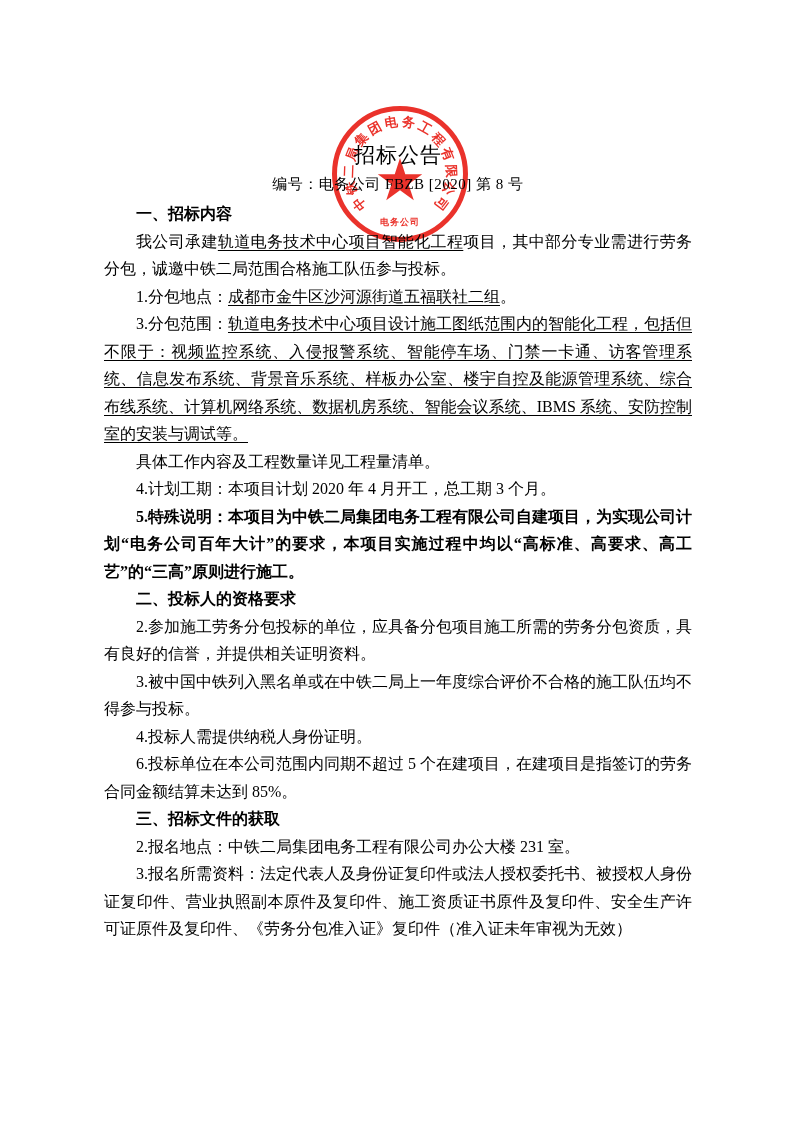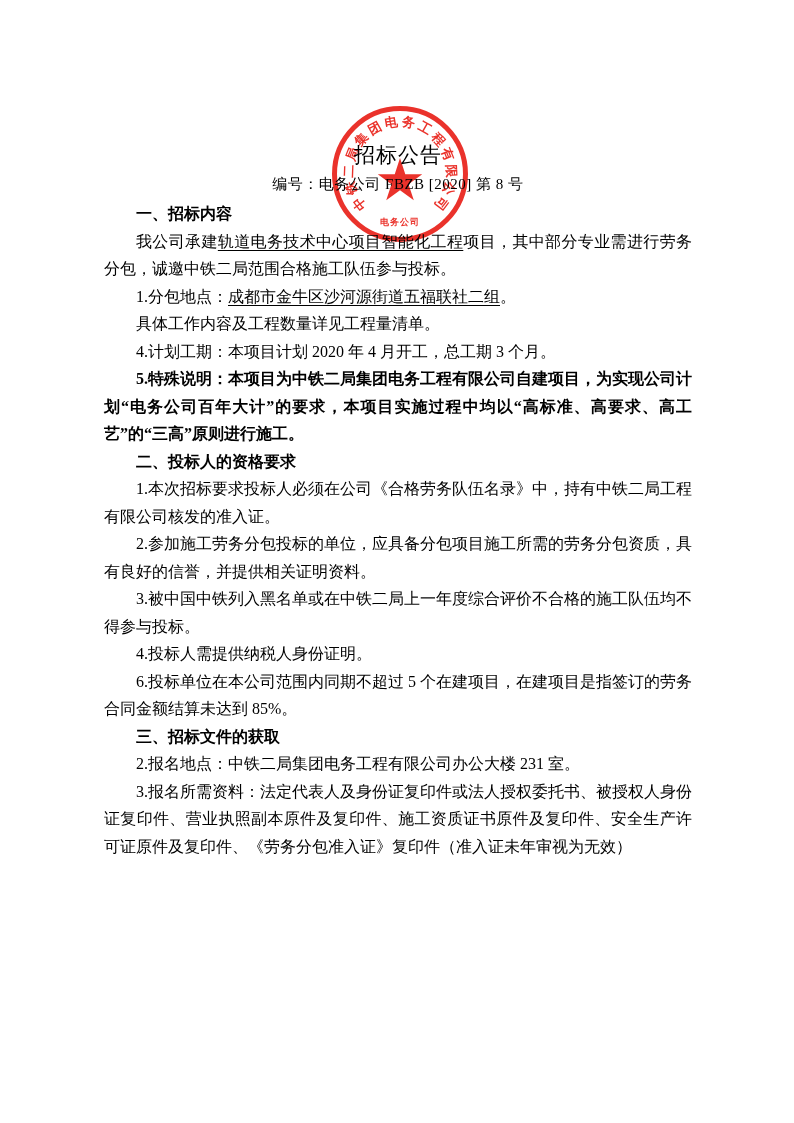--- a/index.html
+++ b/index.html
@@ -104,25 +104,25 @@
 
 <div class="page">
 
   <div class="doc-title">招标公告</div>
   <div class="doc-number">编号：电务公司 FBZB [2020] 第 8 号</div>
 
   <div class="body-text">
       <p class="para bold"><span>一、招标内容</span></p>
       <p class="para"><span>我公司承建</span><span class="u">轨道电务技术中心项目智能化工程</span><span>项目，其中部分专业需进行劳务分包，诚邀中铁二局范围合格施工队伍参与投标。</span></p>
       <p class="para"><span>1.分包地点：</span><span class="u">成都市金牛区沙河源街道五福联社二组</span><span>。</span></p>
+      <p class="para"><span>3.分包范围：</span><span class="u">轨道电务技术中心项目设计施工图纸范围内的智能化工程，包括但不限于：视频监控系统、入侵报警系统、智能停车场、门禁一卡通、访客管理系统、信息发布系统、背景音乐系统、样板办公室、楼宇自控及能源管理系统、综合布线系统、计算机网络系统、数据机房系统、智能会议系统、IBMS 系统、安防控制室的安装与调试等。</span></p>
       <p class="para"><span>具体工作内容及工程数量详见工程量清单。</span></p>
       <p class="para"><span>4.计划工期：本项目计划 2020 年 4 月开工，总工期 3 个月。</span></p>
       <p class="para bold"><span>5.特殊说明：本项目为中铁二局集团电务工程有限公司自建项目，为实现公司计划“电务公司百年大计”的要求，本项目实施过程中均以“高标准、高要求、高工艺”的“三高”原则进行施工。</span></p>
       <p class="para bold"><span>二、投标人的资格要求</span></p>
-      <p class="para"><span>1.本次招标要求投标人必须在公司《合格劳务队伍名录》中，持有中铁二局工程有限公司核发的准入证。</span></p>
       <p class="para"><span>2.参加施工劳务分包投标的单位，应具备分包项目施工所需的劳务分包资质，具有良好的信誉，并提供相关证明资料。</span></p>
       <p class="para"><span>3.被中国中铁列入黑名单或在中铁二局上一年度综合评价不合格的施工队伍均不得参与投标。</span></p>
       <p class="para"><span>4.投标人需提供纳税人身份证明。</span></p>
       <p class="para"><span>6.投标单位在本公司范围内同期不超过 5 个在建项目，在建项目是指签订的劳务合同金额结算未达到 85%。</span></p>
       <p class="para bold"><span>三、招标文件的获取</span></p>
       <p class="para"><span>2.报名地点：中铁二局集团电务工程有限公司办公大楼 231 室。</span></p>
       <p class="para"><span>3.报名所需资料：法定代表人及身份证复印件或法人授权委托书、被授权人身份证复印件、营业执照副本原件及复印件、施工资质证书原件及复印件、安全生产许可证原件及复印件、《劳务分包准入证》复印件（准入证未年审视为无效）</span></p>
     </div>
 
   <div class="seal">

